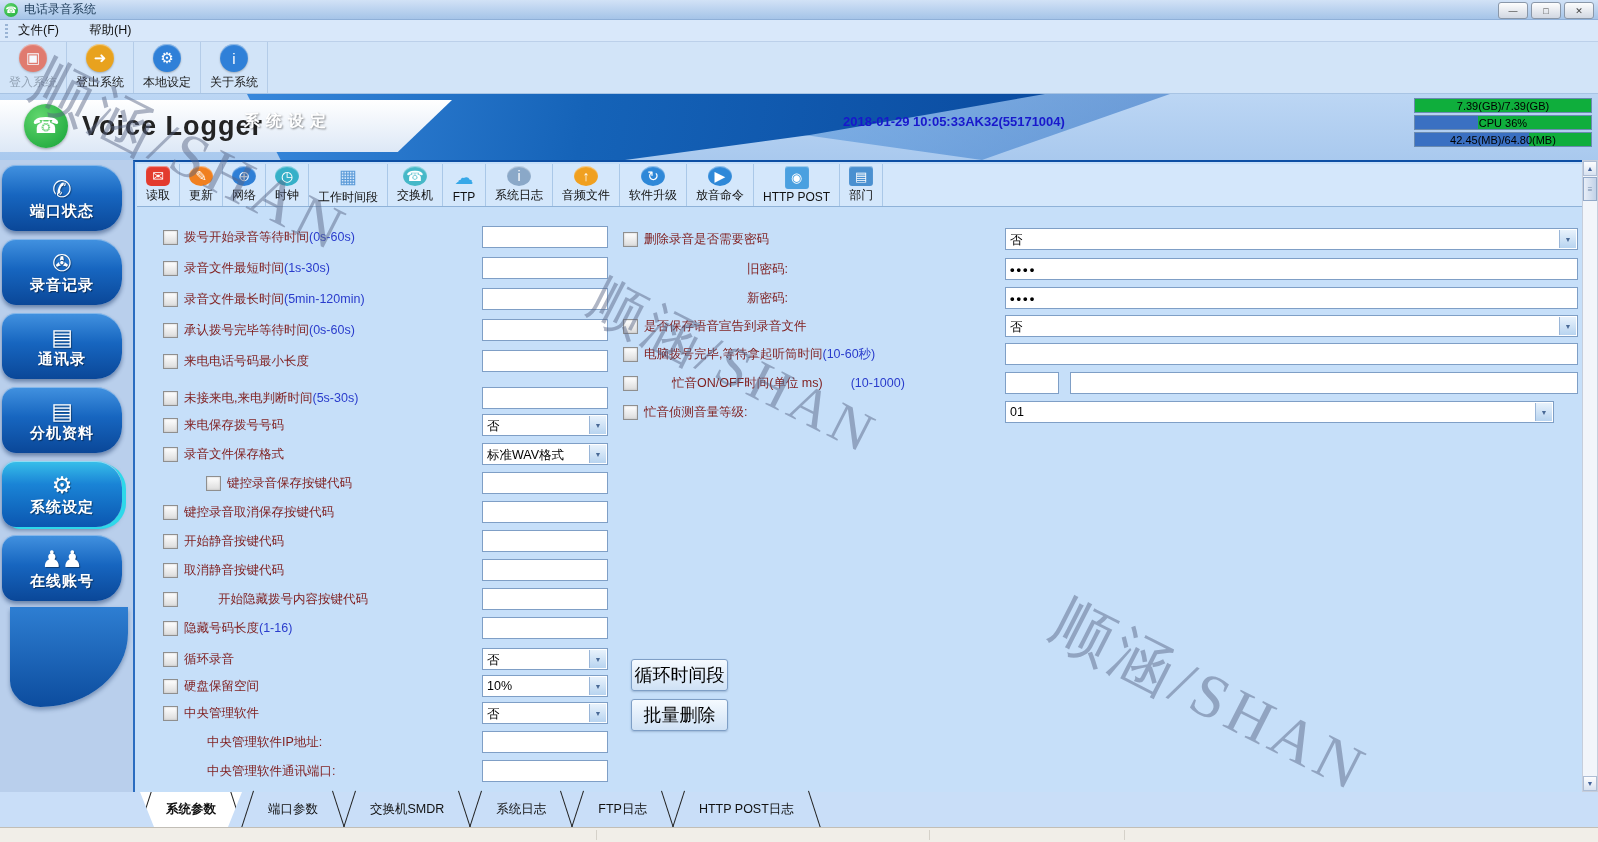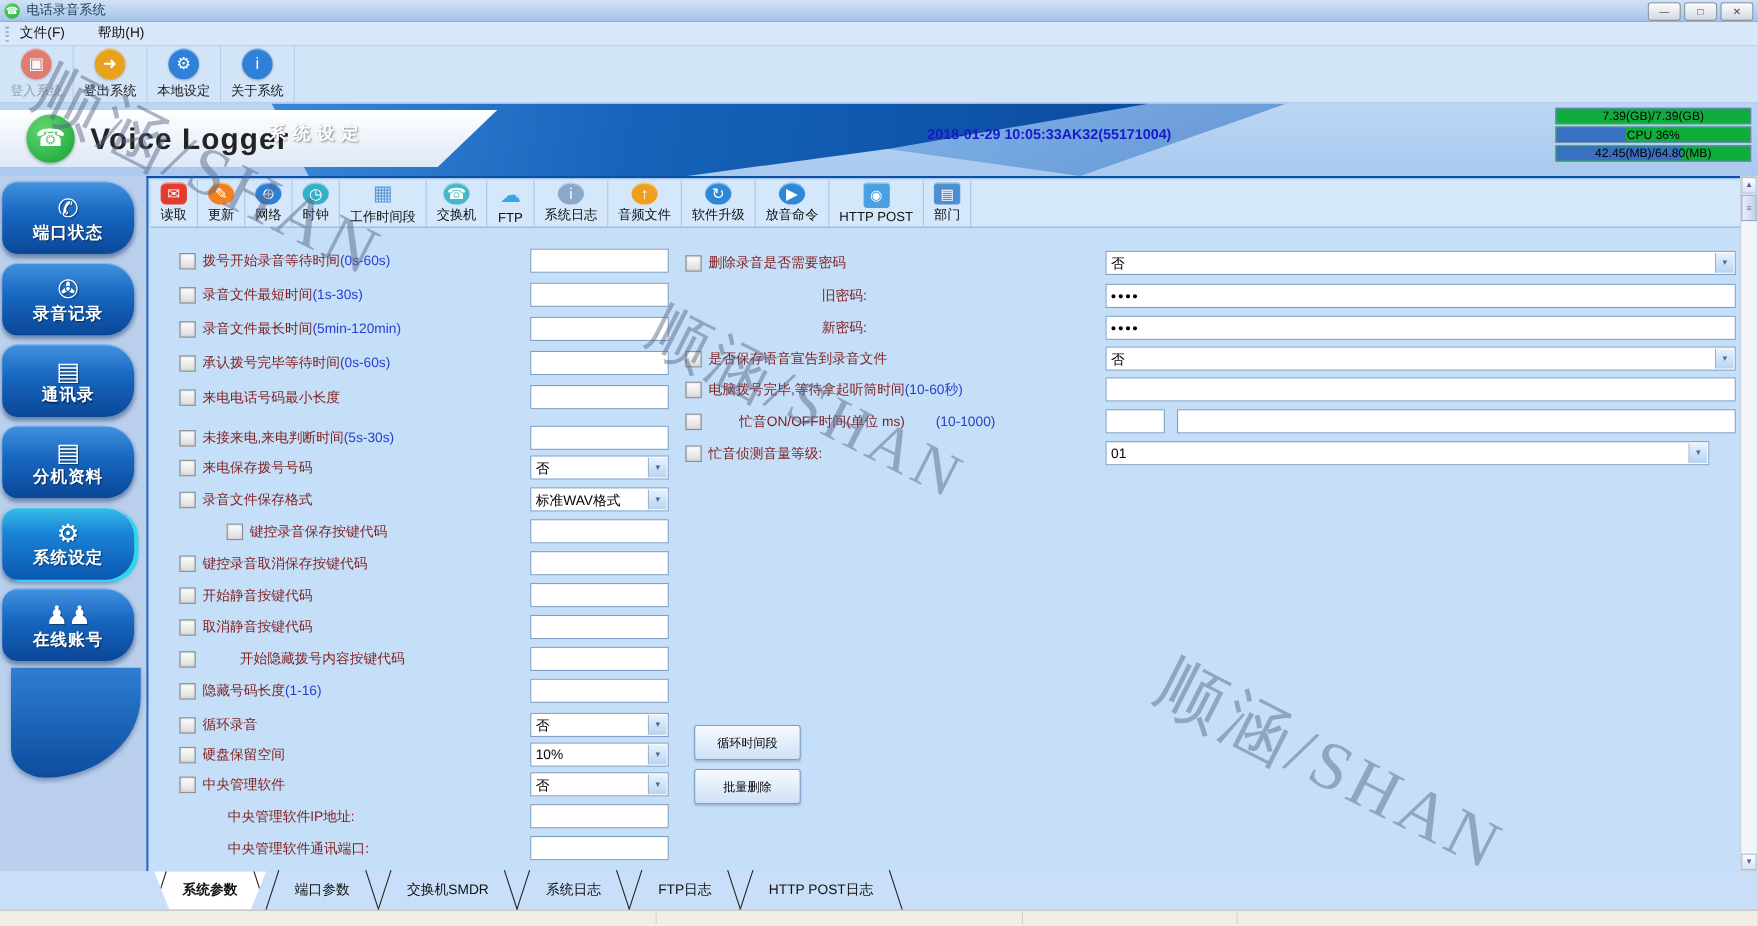--- a/index.html
+++ b/index.html
@@ -95,21 +95,21 @@
   .finput{position:absolute;height:22px;background:#fff;border:1px solid #7f9fc6;box-sizing:border-box;
     font-size:12px;padding:0 4px;font-family:"Liberation Sans",sans-serif;color:#000;}
   .finput.pwd{font-weight:bold;letter-spacing:2px;font-size:13px;}
   .fselect{position:absolute;height:22px;background:#fff;border:1px solid #7f9fc6;box-sizing:border-box;
     cursor:pointer;}
   .fselect .val{position:absolute;left:4px;top:3px;font-size:12.5px;color:#000;}
   .fselect .arrow{position:absolute;right:1px;top:1px;bottom:1px;width:16px;
     background:linear-gradient(#e8f2fc,#b8d4f0);border-left:1px solid #9ab6d8;
     display:flex;align-items:center;justify-content:center;font-size:7px;color:#4a6a96;}
   .sbtn{position:absolute;width:95px;height:30px;background:linear-gradient(#f5faff,#cfe1f5);
-    border:1px solid #7f9fc6;border-radius:3px;font-size:11px;color:#000;
+    border:1px solid #7f9fc6;border-radius:3px;font-size:18px;color:#000;
     display:flex;align-items:center;justify-content:center;cursor:pointer;
     box-shadow:0 1px 2px rgba(60,90,130,.3);}
   
   #vscroll{position:absolute;left:1582px;top:160px;width:16px;height:632px;background:#f2f5fa;
     border:1px solid #c6cedc;box-sizing:border-box;}
   .sc-btn{position:absolute;left:0;width:14px;height:15px;background:linear-gradient(#fdfdfe,#d8e2f0);
     border:1px solid #aebdd4;box-sizing:border-box;display:flex;align-items:center;justify-content:center;
     font-size:7px;color:#44639a;cursor:pointer;}
   #sc-thumb{position:absolute;left:0;top:16px;width:14px;height:24px;
     background:linear-gradient(90deg,#e8eef8,#c2d2e8);border:1px solid #93a9c8;box-sizing:border-box;

